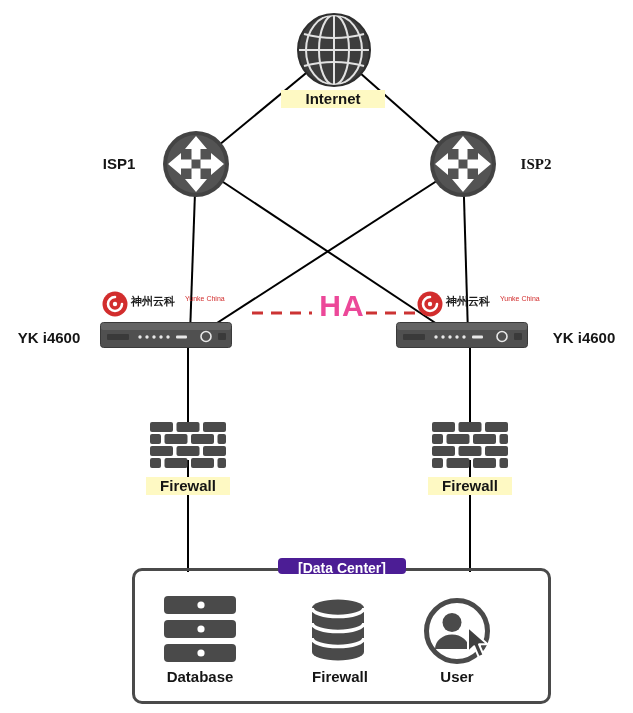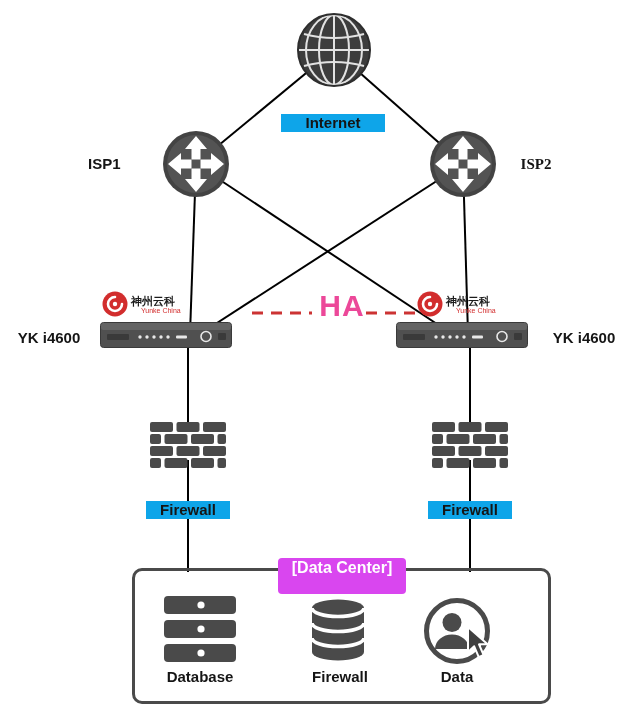--- a/index.html
+++ b/index.html
@@ -8,32 +8,32 @@
     font-family:"Liberation Sans",sans-serif;overflow:hidden;margin:0 auto;
   }
   .wires{position:absolute;left:0;top:0;z-index:1;}
   .wire{stroke:#000;stroke-width:2;}
   .node{position:absolute;z-index:2;}
   .node svg{display:block;}
   .lbl{
     position:absolute;z-index:2;font-weight:bold;color:#151515;
     font-size:15px;text-align:center;line-height:18px;
   }
-  .lbl.on-wire{background:#0ea5e9;margin-top:24px;}
+  .lbl.on-wire{background:#fef9c3;}
   .ha-lbl{
     position:absolute;z-index:2;left:310px;top:289px;width:64px;
     font-size:30px;font-weight:600;color:#ec4899;text-align:center;
     letter-spacing:1px;line-height:34px;
   }
   
   .pos-globe{left:296px;top:12px;width:76px;height:76px;}
   .pos-lbl-internet{left:281px;top:90px;width:104px;}
   .pos-router1{left:162px;top:130px;width:68px;height:68px;}
   .pos-router2{left:429px;top:130px;width:68px;height:68px;}
-  .pos-lbl-isp1{left:88px;top:155px;width:62px;text-align:left;}
+  .pos-lbl-isp1{left:88px;top:155px;width:62px;text-align:center;}
   .pos-lbl-isp2{left:505px;top:155px;width:62px;text-align:center;font-family:Liberation Serif, serif;}
   .pos-logo-left{left:102px;top:291px;}
   .pos-logo-right{left:417px;top:291px;}
   .pos-appl-left{left:100px;top:322px;width:132px;height:26px;}
   .pos-appl-right{left:396px;top:322px;width:132px;height:26px;}
   .pos-lbl-yk-left{left:2px;top:329px;width:94px;}
   .pos-lbl-yk-right{left:537px;top:329px;width:94px;}
   .pos-fw-left{left:150px;top:422px;width:76px;height:46px;}
   .pos-fw-right{left:432px;top:422px;width:76px;height:46px;}
   .pos-lbl-fw-left{left:146px;top:477px;width:84px;}
@@ -43,28 +43,28 @@
   .pos-user{left:423px;top:597px;width:68px;height:68px;}
   .pos-lbl-servers{left:154px;top:668px;width:92px;}
   .pos-lbl-db{left:294px;top:668px;width:92px;}
   .pos-lbl-user{left:427px;top:668px;width:60px;}
   
   .dc-box{
     position:absolute;z-index:2;left:132px;top:568px;width:419px;height:136px;
     border:3px solid #4a4a4a;border-radius:10px;background:transparent;box-sizing:border-box;
   }
   .dc-badge{
-    position:absolute;z-index:3;left:278px;top:558px;width:128px;height:36px;
-    background:#d946ef;color:#fff;border-radius:4px;font-size:16px;font-weight:bold;
+    position:absolute;z-index:3;left:278px;top:558px;width:128px;height:16px;
+    background:#4c1d95;color:#fff;border-radius:4px;font-size:14px;font-weight:bold;
     line-height:20px;text-align:center;
   }
   
   .vendor{display:flex;align-items:flex-start;gap:3px;height:30px;}
   .vendor .mark{width:26px;height:26px;flex:0 0 auto;}
-  .vendor .vtxt{display:flex;flex-direction:column;padding-top:4px;}
+  .vendor .vtxt{display:flex;padding-top:4px;}
   .vendor .v-cn{font-size:11px;font-weight:bold;color:#1c1c1c;line-height:12px;white-space:nowrap;}
   .vendor .v-en{font-size:7px;color:#d22d2d;line-height:8px;white-space:nowrap;padding-left:10px;}
 </style>
 </head>
 <body>
 
 <div class="canvas">
 
   <svg class="wires" width="633" height="713">
     <line class="wire" x1="334" y1="50" x2="196" y2="164"></line>
@@ -264,15 +264,15 @@
   <div class="lbl pos-lbl-db">Firewall</div>
 
   <div class="node pos-user">
     <svg viewBox="0 0 68 68" width="68" height="68">
       <circle cx="34" cy="34" r="30.5" fill="#fff" stroke="#4a4a4a" stroke-width="5"></circle>
       <circle cx="29" cy="25.5" r="9.5" fill="#4a4a4a"></circle>
       <path d="M12 52 a17 14.5 0 0 1 34 0 z" fill="#4a4a4a"></path>
       <path d="M45 30 v25 l6.2 -5.7 l4.6 10.8 l4.8 -2.1 l-4.6 -10.7 l8.6 0 z" fill="#3f3f3f" stroke="#fff" stroke-width="2" stroke-linejoin="round"></path>
     </svg>
   </div>
-  <div class="lbl pos-lbl-user">Data</div>
+  <div class="lbl pos-lbl-user">User</div>
 
 </div>
 
 </body></html>

